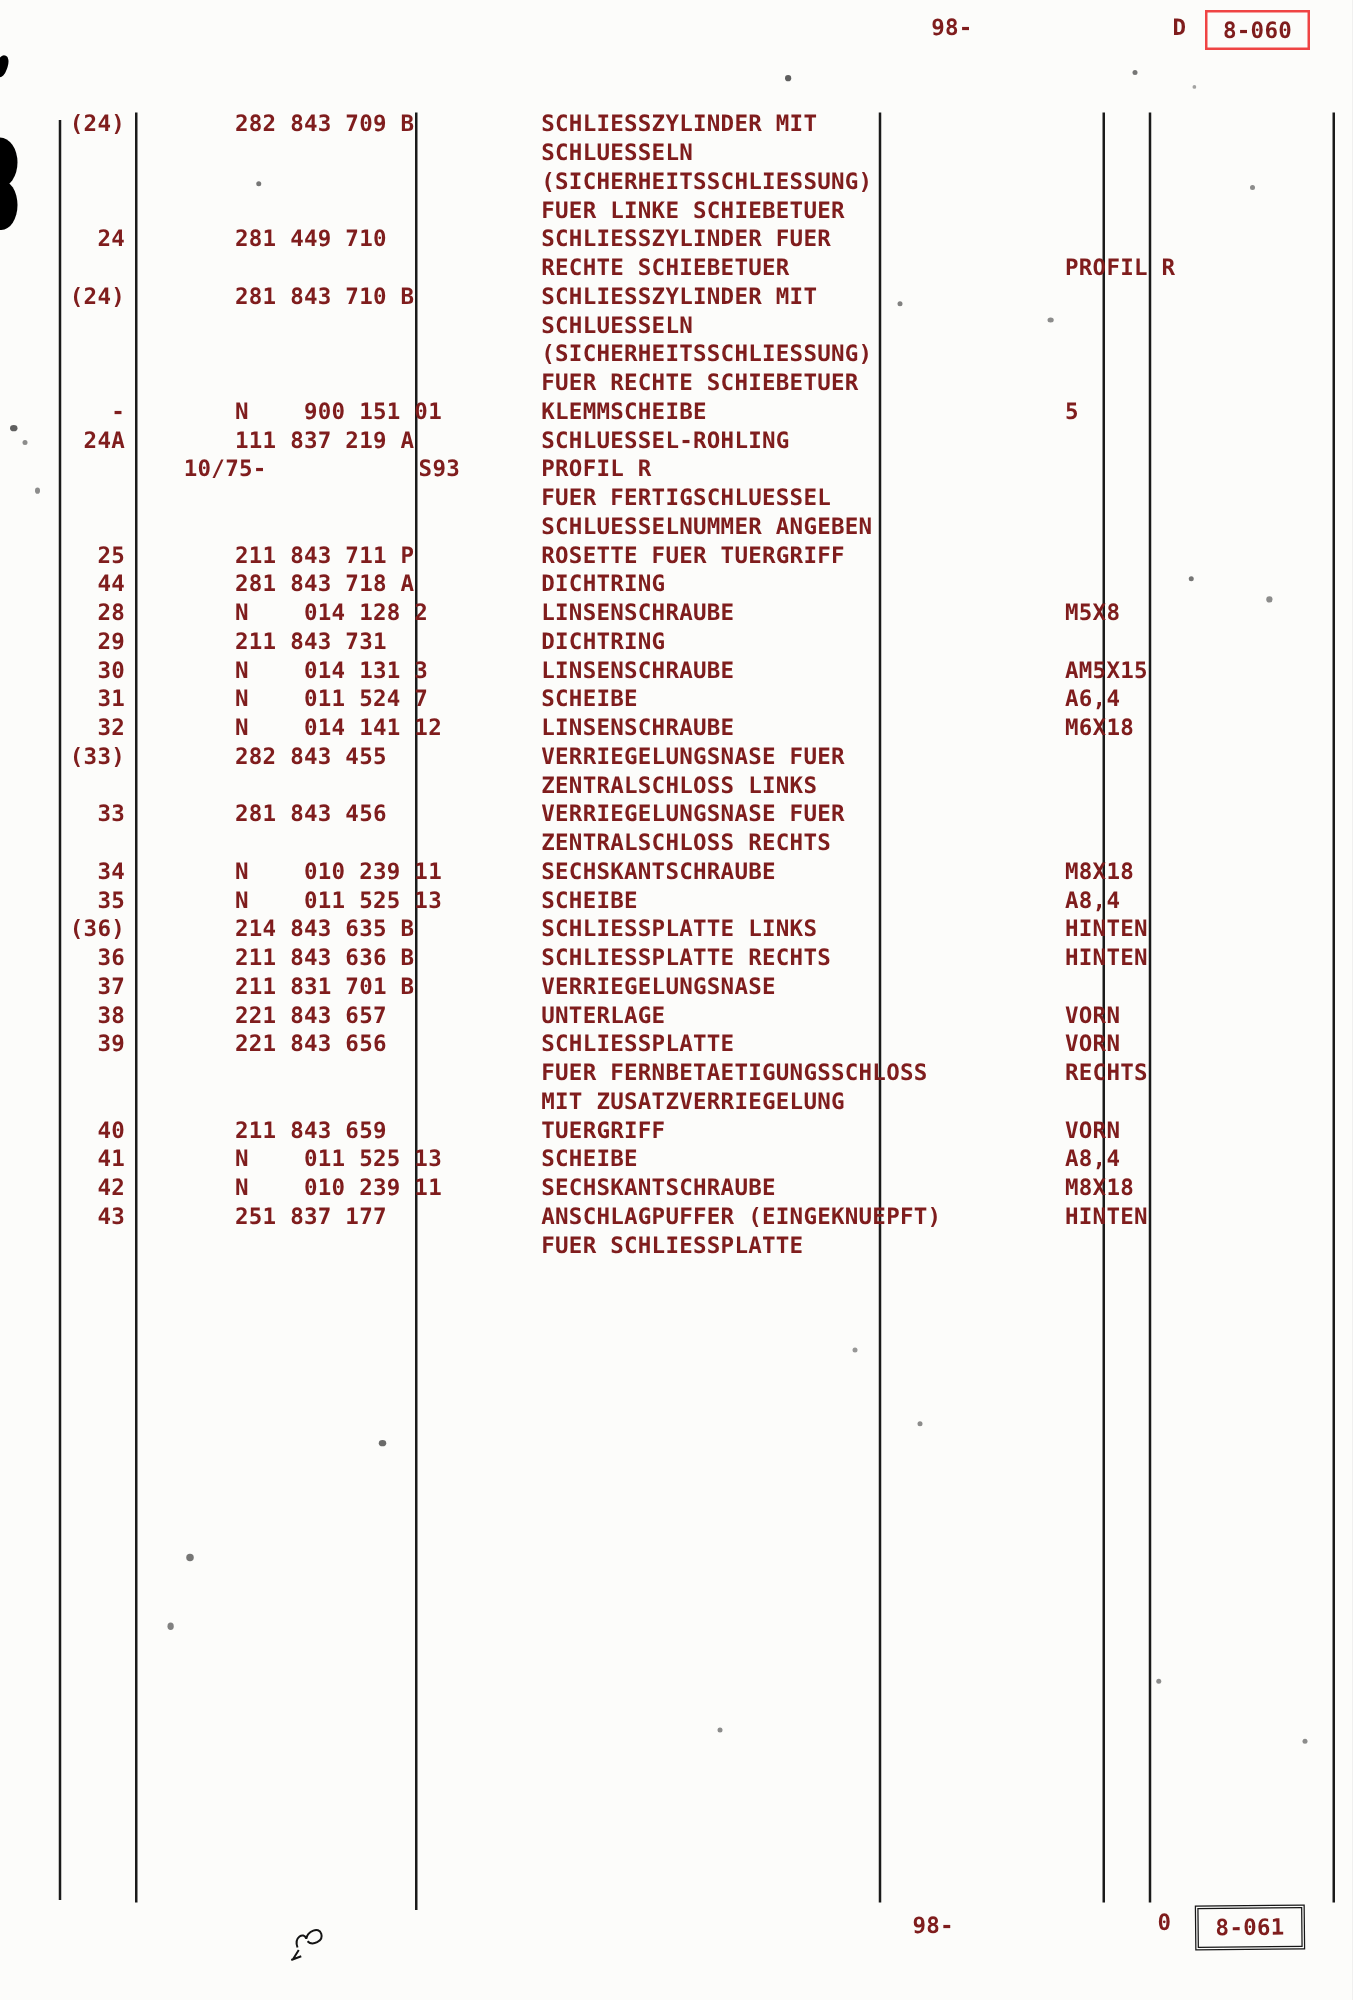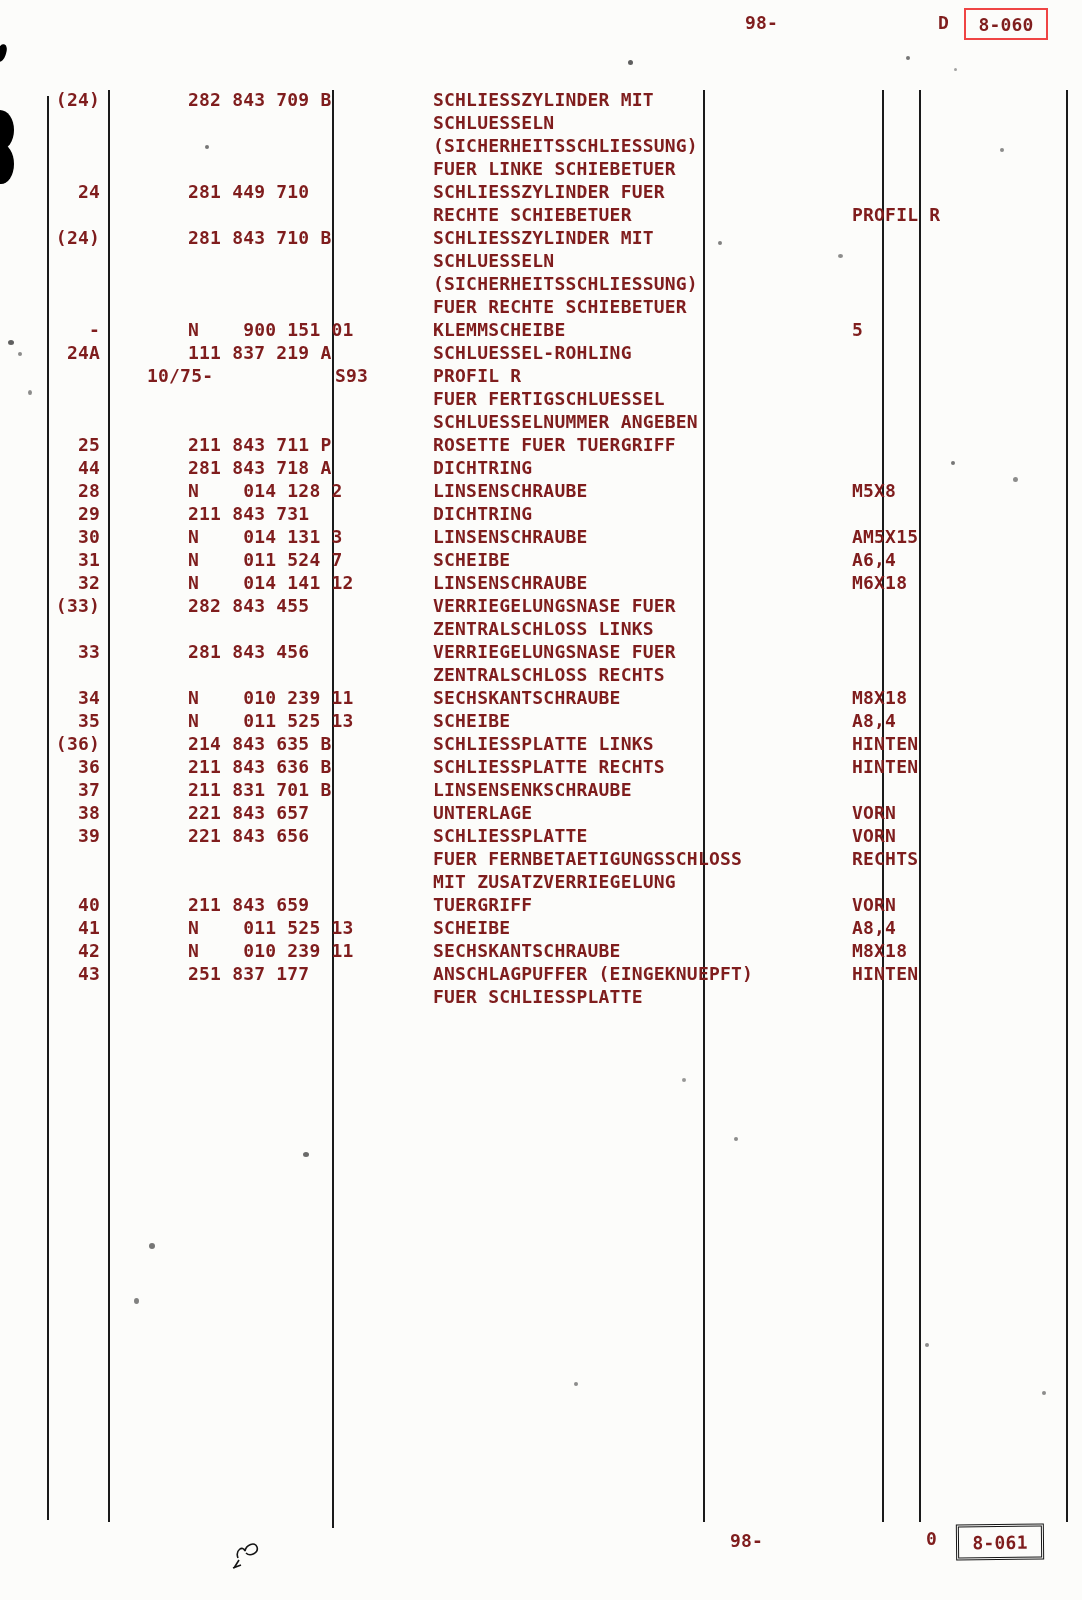--- a/index.html
+++ b/index.html
@@ -308,21 +308,21 @@
         <div class="c c-pos">36</div>
         <div class="c c-part">211 843 636 B</div>
         <div class="c c-desc">SCHLIESSPLATTE RECHTS</div>
         <div class="c c-remark">HINTEN</div>
         <div class="c c-qty">1</div>
         <div class="c c-tail"></div>
       </div>
       <div class="line">
         <div class="c c-pos">37</div>
         <div class="c c-part">211 831 701 B</div>
-        <div class="c c-desc">LINSENSENKSCHRAUBE</div>
+        <div class="c c-desc">VERRIEGELUNGSNASE</div>
         <div class="c c-remark"></div>
         <div class="c c-qty">2</div>
         <div class="c c-tail"></div>
       </div>
       <div class="line">
         <div class="c c-pos">38</div>
         <div class="c c-part">221 843 657</div>
         <div class="c c-desc">UNTERLAGE</div>
         <div class="c c-remark">VORN</div>
         <div class="c c-qty">X</div>

